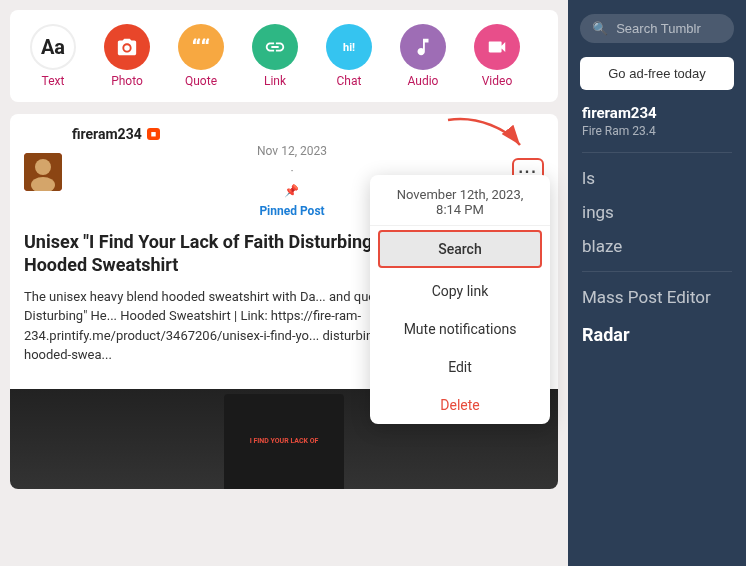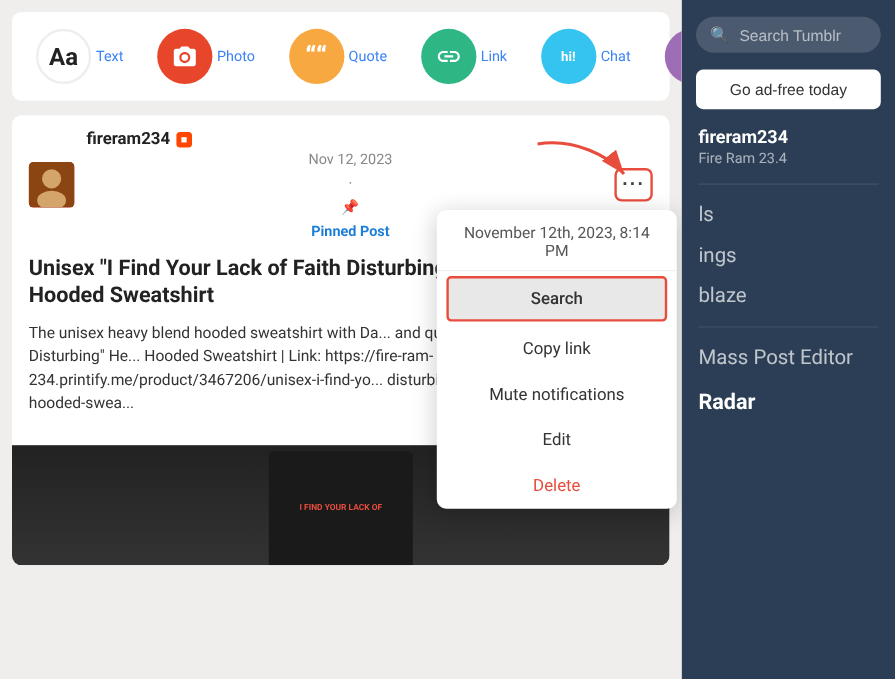--- a/index.html
+++ b/index.html
@@ -27,39 +27,39 @@
       border-radius: 8px;
       padding: 14px 20px;
       display: flex;
       align-items: center;
       gap: 28px;
       margin-bottom: 12px;
     }
 
     .toolbar-item {
       display: flex;
-      flex-direction: row;
+      flex-direction: column;
       align-items: center;
       gap: 4px;
       cursor: pointer;
     }
 
     .toolbar-item .icon-circle {
       width: 46px;
       height: 46px;
       border-radius: 50%;
       display: flex;
       align-items: center;
       justify-content: center;
       font-size: 20px;
     }
 
     .toolbar-item .label {
       font-size: 12px;
-      color: #3b82f6;
+      color: #be185d;
     }
 
     .text-icon { background: #fff; border: 2px solid #eee; font-weight: bold; font-size: 18px; color: #222; }
     .photo-icon { background: #e8462a; color: white; }
     .quote-icon { background: #f7a841; color: white; }
     .link-icon { background: #2eb784; color: white; }
     .chat-icon { background: #35c4f0; color: white; }
     .audio-icon { background: #9e6db5; color: white; }
     .video-icon { background: #e84e8a; color: white; }
 
@@ -195,25 +195,25 @@
       font-size: 7px;
       font-weight: bold;
       text-align: center;
       padding: 5px;
     }
 
     
     .dropdown-menu {
       position: absolute;
       top: 175px;
-      right: 4px;
+      right: 18px;
       background: white;
       border-radius: 8px;
       box-shadow: 0 4px 20px rgba(0,0,0,0.2);
-      width: 200px;
+      width: 180px;
       z-index: 100;
       overflow: hidden;
     }
 
     .dropdown-timestamp {
       text-align: center;
       padding: 12px 16px 8px;
       font-size: 13px;
       color: #555;
       border-bottom: 1px solid #f0f0f0;

